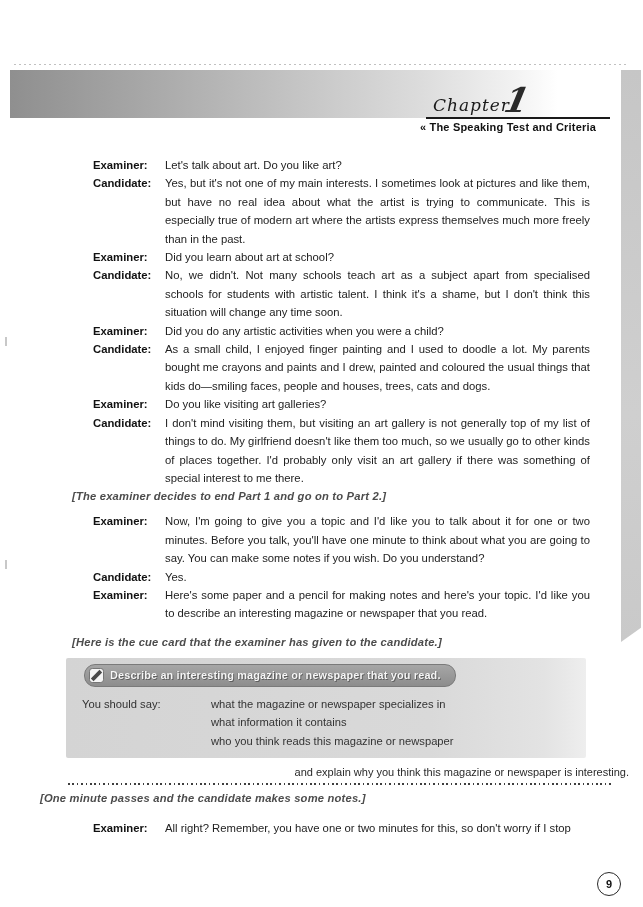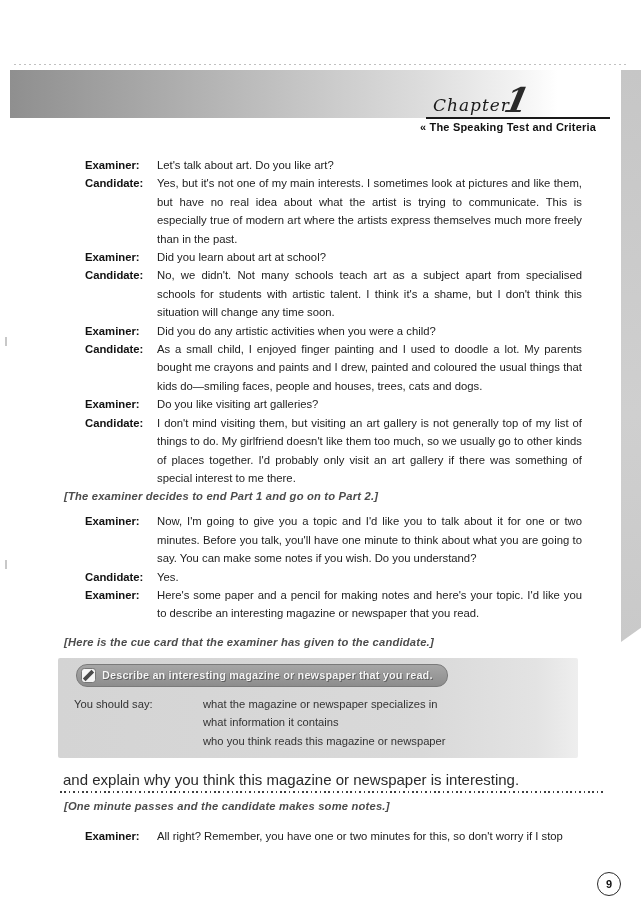--- a/index.html
+++ b/index.html
@@ -29,50 +29,50 @@
     position:absolute;left:410px;top:121px;width:196px;text-align:center;
     font-size:11px;font-weight:bold;letter-spacing:.2px;color:#111;
   }
   .right-strip{
     position:absolute;left:621px;top:70px;width:20px;height:572px;
     background:linear-gradient(to bottom,#c6c6c6,#cfcfcf 60%,#c9c9c9);
     clip-path:polygon(0 0,100% 0,100% 97.5%,0 100%);
   }
   .margin-tick{position:absolute;width:2px;height:9px;background:#9a9a9a;opacity:.55;}
   
-  .content{position:absolute;left:0;top:156px;width:621px;}
+  .content{position:absolute;left:8px;top:156px;width:621px;}
   .dlg-row{display:flex;padding-left:85px;font-size:11.3px;line-height:18.4px;}
   .spk{width:72px;font-weight:bold;color:#111;flex:none;}
   .txt{width:425px;text-align:justify;color:#222;}
   .stage-direction{
     margin-left:64px;font-size:11.2px;line-height:18px;
     font-weight:bold;font-style:italic;color:#4c4c4c;letter-spacing:.2px;
   }
   .sd-1{margin-bottom:7px;}
   .sd-2{margin-top:10px;}
-  .sd-3{margin-top:4px;}
+  .sd-3{margin-top:4px;margin-left:32px;}
   
   .cue-box{
     margin:7px 2px 0 58px;width:520px;height:100px;
     background:linear-gradient(to right,#d4d4d4 0%,#d9d9d9 70%,#e3e3e3 92%,#eeeeee 100%);
     border-radius:2px;
   }
   .cue-pill{
     display:inline-flex;align-items:center;gap:6px;
     margin:6px 0 0 18px;height:21px;padding:0 14px 0 4px;border-radius:11px;
     background:linear-gradient(#a6a6a6,#8d8d8d);border:1px solid #7a7a7a;
     font-size:10.8px;font-weight:bold;color:#f7f7f7;
     text-shadow:1px 1px 0 #5f5f5f, -0.5px -0.5px 0 #6a6a6a;
     letter-spacing:.2px;
   }
   .pill-icon{width:15px;height:15px;flex:none;display:block;}
   .cue-body{display:flex;padding-left:16px;margin-top:8px;font-size:11.2px;color:#333;}
   .cue-label{width:129px;flex:none;line-height:18.5px;}
   .cue-points div{line-height:18.5px;}
-  .explain-line{margin:13px 0 0 63px;font-size:15px;line-height:18px;color:#2a2a2a;}
+  .explain-line{margin:5px 0 0 63px;font-size:11px;line-height:18px;color:#2a2a2a;text-align:right;}
   .dotted-sep{
     margin:1px 0 0 60px;width:546px;height:3px;
     background:repeating-linear-gradient(90deg,#3e3e3e 0 1.6px,rgba(255,255,255,0) 1.6px 4.4px);
     background-size:100% 2px;background-repeat:no-repeat;background-position:0 1px;
   }
   .closing{margin-top:12px;}
   
   .page-num{
     position:absolute;left:597px;top:872px;width:22px;height:22px;border-radius:50%;
     border:1.5px solid #2a2a2a;background:#fff;display:flex;align-items:center;justify-content:center;

